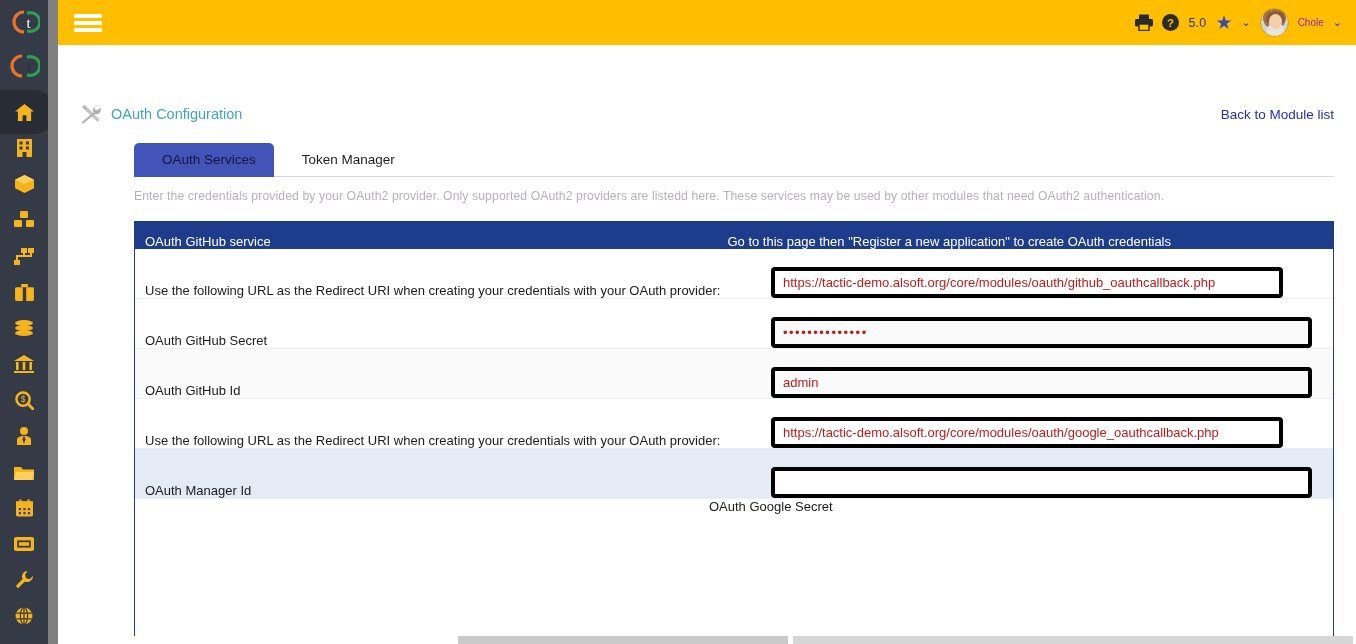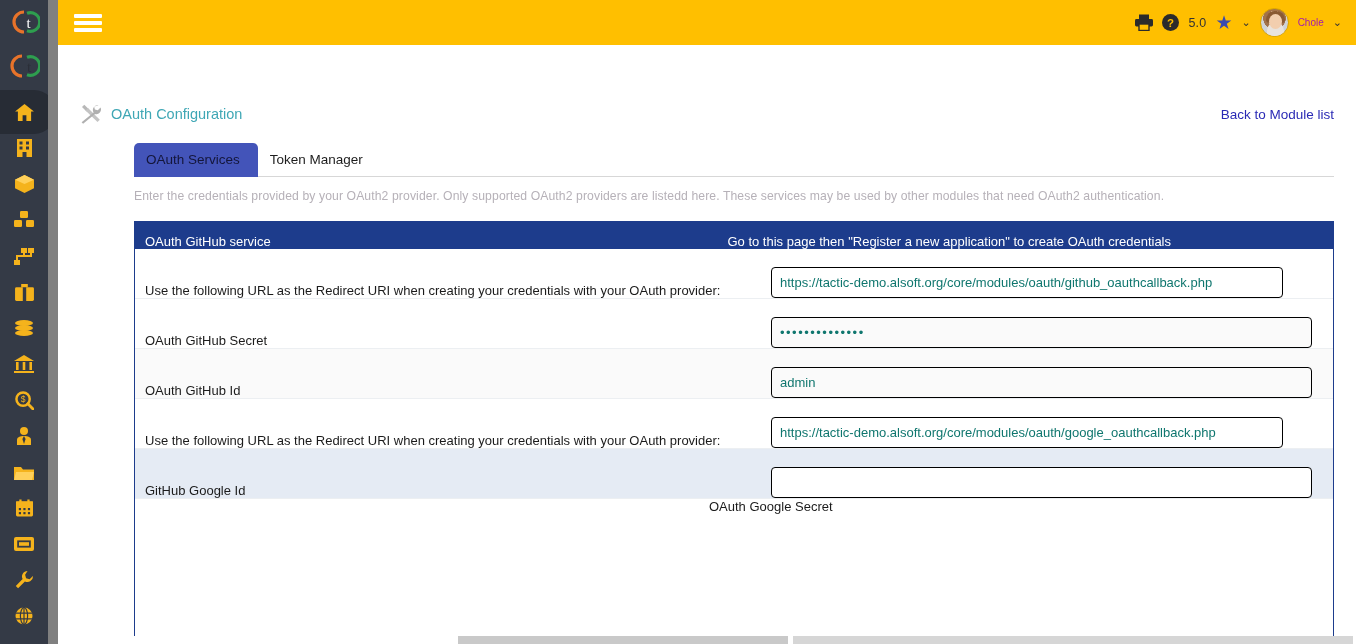--- a/index.html
+++ b/index.html
@@ -69,21 +69,21 @@
   
   .content { flex: 1; background: #fff; position: relative; overflow: hidden; padding: 0 0 0 0; margin-top: 41px; }
   .page-head { display: flex; align-items: center; padding: 18px 22px 0 22px; }
   .tools-icon { margin-right: 10px; display: flex; }
   .page-title { font-size: 14.5px; color: #3fa7b5; }
   .back-link { margin-left: auto; font-size: 13.5px; color: #2a2ab5; cursor: pointer; }
 
   
   .tabs { display: flex; align-items: flex-end; padding: 18px 0 0 76px; }
   .tab {
-    font-size: 13.5px; padding: 9px 18px 10px 12px; cursor: pointer;
+    font-size: 13.5px; padding: 9px 18px 10px 28px; cursor: pointer;
     color: #1f2140; border-radius: 5px 5px 0 0; position: relative; top: 1px;
   }
   .tab.active { background: #4354b9; color: #14163a; }
   .tab.inactive { background: transparent; color: #1d1d1d; }
   .tabs-rule { height: 1px; background: #d7d7d7; margin: 0 22px 0 76px; }
 
   .intro {
     font-size: 12.2px; color: #b6b1b8; padding: 12px 28px 0 76px; letter-spacing: .1px;
   }
 
@@ -100,22 +100,22 @@
     border-bottom: 1px solid #eceff2; background: #ffffff;
   }
   .row.alt { background: #fafafa; }
   .row.hl { background: #e5ebf4; }
   .row:last-child { border-bottom: none; flex-direction: column; }
   .row .label {
     width: 634px; flex: 0 0 634px; font-size: 13px; color: #1b1b1b; padding-left: 10px;
   }
   .row .field { flex: 1; padding-right: 10px; display: flex; }
   .inp {
-    font-family: "Liberation Sans", sans-serif; font-size: 13px; color: #0f766e;
-    height: 31px; border: 1px solid #000000; border-radius: 4px; padding: 0 8px;
+    font-family: "Liberation Sans", sans-serif; font-size: 13px; color: #b91c1c;
+    height: 31px; border: 4px solid #000000; border-radius: 4px; padding: 0 8px;
     background: #fff; outline: none;
   }
   .inp.url  { width: 512px; margin-left: 2px; }
   .inp.cred { width: 541px; margin-left: 2px; background: #fafafa; }
   .inp.cred.empty { background: #ffffff; }
   .inp.pw { letter-spacing: 1.5px; }
 
   
   .btn-bar { display: flex; justify-content: center; margin-top: 26px; }
   .modify {
@@ -379,21 +379,21 @@
 
 
       <div class="row">
         <div class="label">Use the following URL as the Redirect URI when creating your credentials with your OAuth provider:</div>
         <div class="field">
           <input class="inp url" type="text" value="https://tactic-demo.alsoft.org/core/modules/oauth/google_oauthcallback.php" style="">
         </div>
       </div>
 
       <div class="row hl">
-        <div class="label">GitHub Google Id</div>
+        <div class="label">OAuth Manager Id</div>
         <div class="field">
           <input class="inp cred empty" type="text" value="" style="">
         </div>
       </div>
 
       <div class="row">
         <div class="label">OAuth Google Secret</div>
         <div class="field">
           <input class="inp cred empty" type="text" value="" style="">
         </div>

